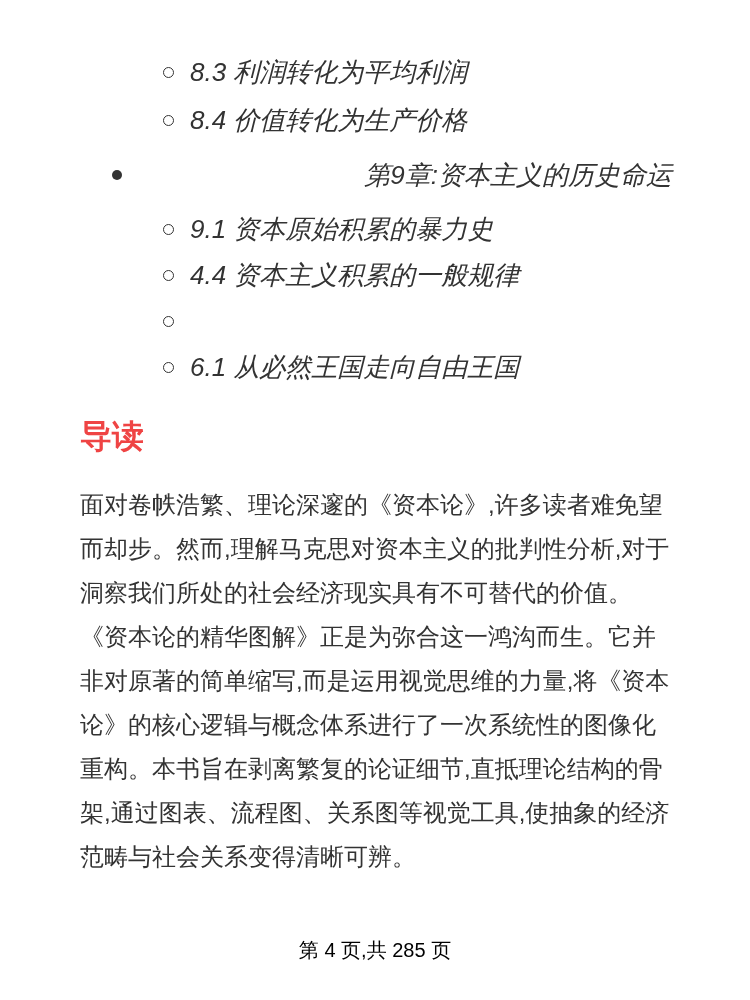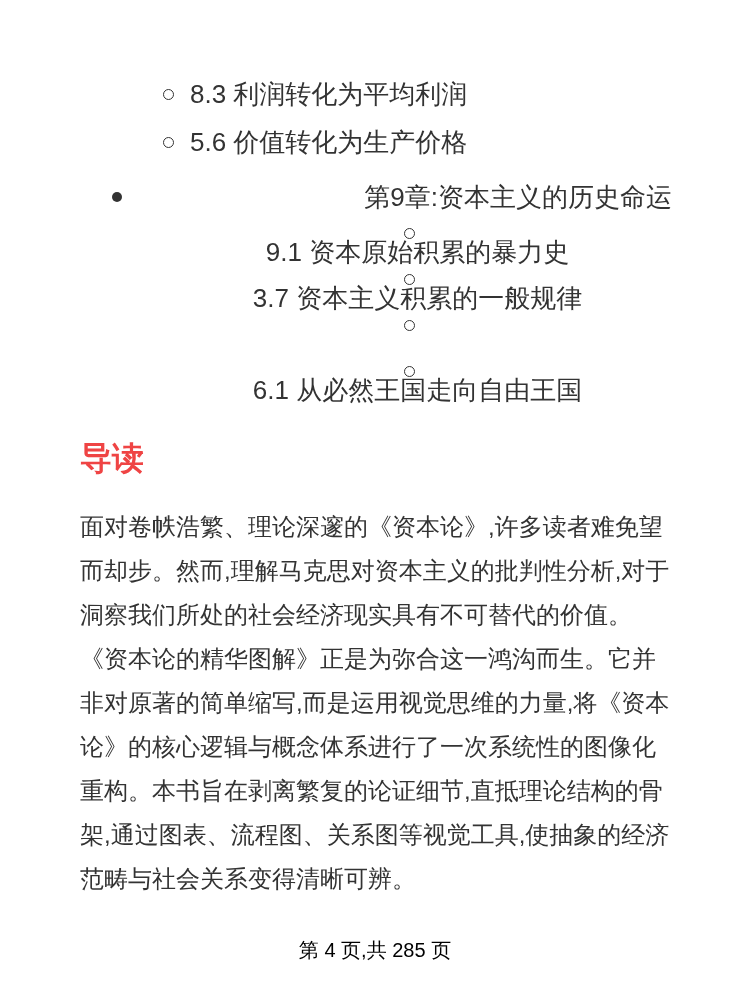--- a/index.html
+++ b/index.html
@@ -13,35 +13,35 @@
     position: relative;
     overflow: hidden;
     font-family: "Liberation Sans", sans-serif;
     color: #333333;
   }
   .content {
     padding: 0 78px 0 80px;
   }
   
   .toc {
-    padding-top: 70px;
+    padding-top: 48px;
+    font-style: italic;
   }
   .toc-row {
     display: flex;
     align-items: center;
     font-size: 26px;
     line-height: 1;
   }
   .toc-row.sub {
     padding-left: 83px;
     height: 48px;
   }
   .toc-row.sub2 {
     height: 46px;
-    flex-direction: column;
   }
   .toc-row.chapter {
     padding-left: 32px;
     height: 50px;
     margin-top: 6px;
     justify-content: space-between;
   }
   .group-gap {
     margin-top: 6px;
   }
@@ -101,36 +101,36 @@
 
   <div class="toc">
 
     <div class="toc-row sub">
       <span class="bullet hollow"></span>
       <span class="toc-label">8.3 利润转化为平均利润</span>
     </div>
 
     <div class="toc-row sub">
       <span class="bullet hollow"></span>
-      <span class="toc-label">5.6 价值转化为生产价格</span>
+      <span class="toc-label">8.4 价值转化为生产价格</span>
     </div>
 
     <div class="toc-row chapter">
       <span class="bullet filled"></span>
       <span class="toc-label">第9章:资本主义的历史命运</span>
     </div>
 
     <div class="toc-row sub sub2 group-gap">
       <span class="bullet hollow"></span>
       <span class="toc-label">9.1 资本原始积累的暴力史</span>
     </div>
 
     <div class="toc-row sub sub2">
       <span class="bullet hollow"></span>
-      <span class="toc-label">3.7 资本主义积累的一般规律</span>
+      <span class="toc-label">4.4 资本主义积累的一般规律</span>
     </div>
 
     <div class="toc-row sub sub2">
       <span class="bullet hollow"></span>
     </div>
 
     <div class="toc-row sub sub2">
       <span class="bullet hollow"></span>
       <span class="toc-label">6.1 从必然王国走向自由王国</span>
     </div>

